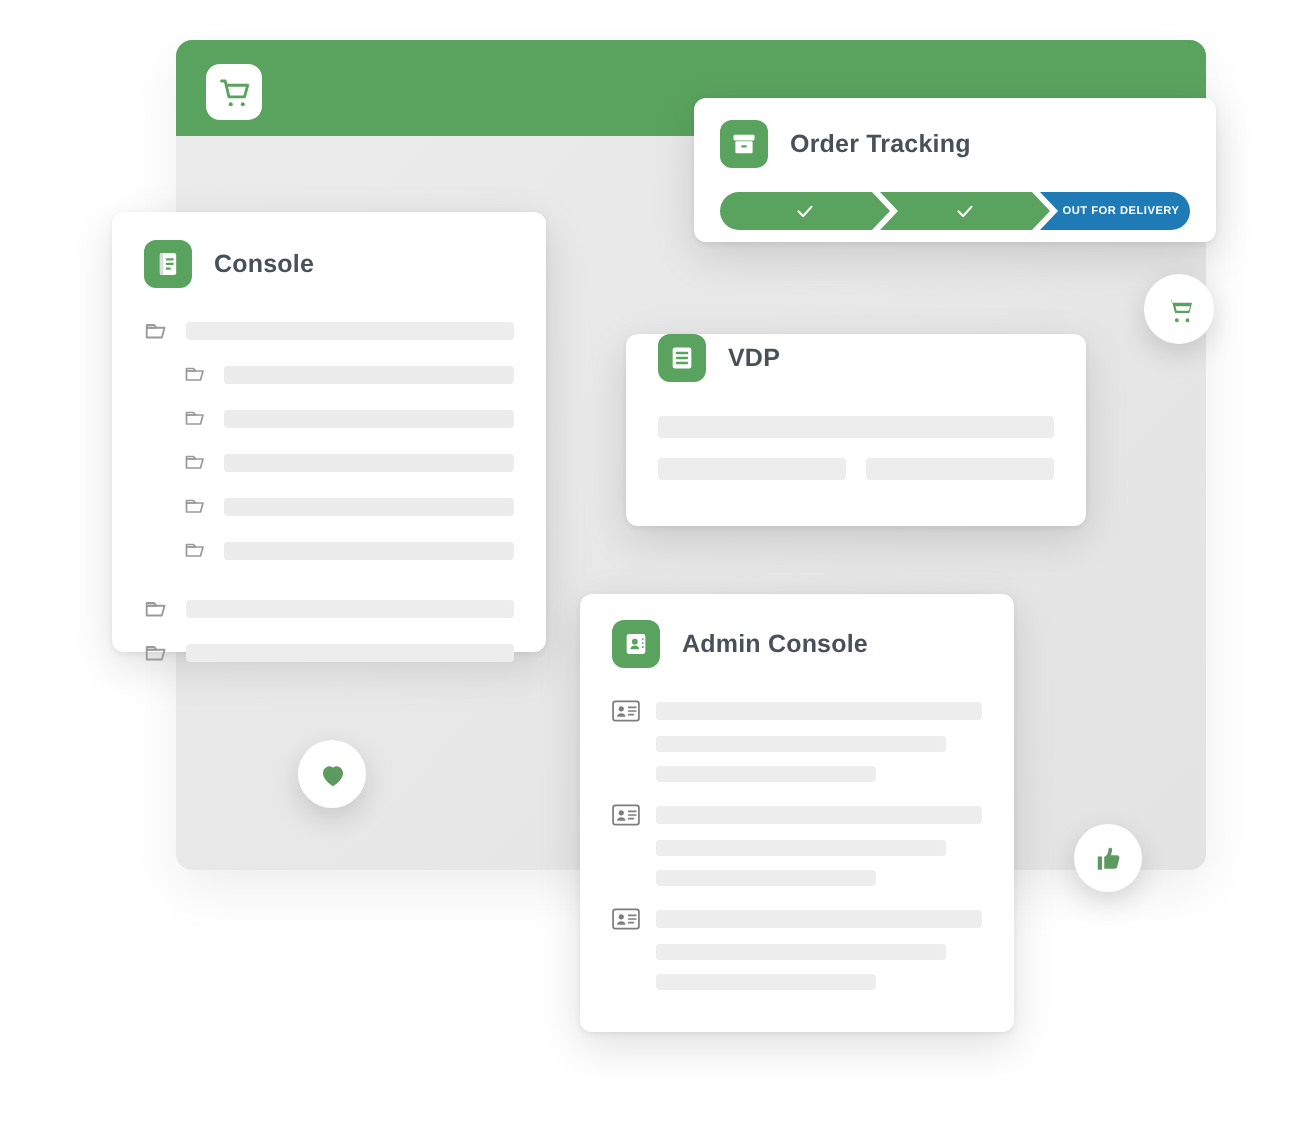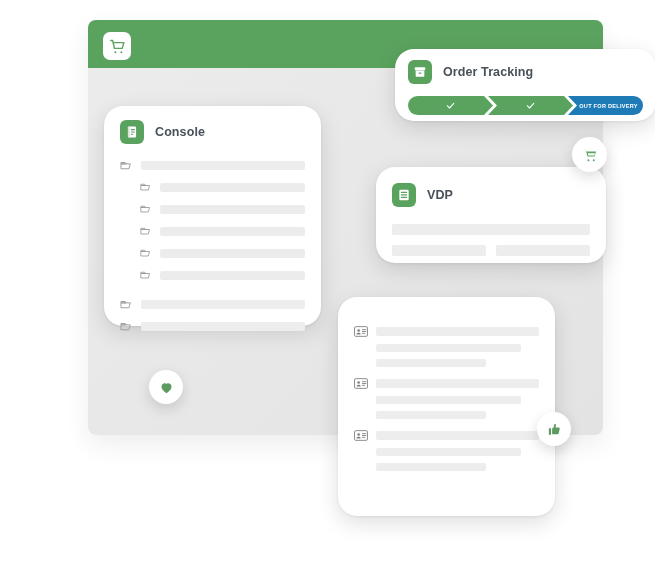--- a/index.html
+++ b/index.html
@@ -39,23 +39,22 @@
     width: 28px; height: 28px;
     border-radius: 7px;
     background: #ffffff;
     display: flex; align-items: center; justify-content: center;
   }
 
   
   .card {
     position: absolute;
     background: #ffffff;
-    border-radius: 19px;
+    border-radius: 6px;
     box-shadow: 0 7px 22px rgba(0,0,0,0.13), 0 1px 3px rgba(0,0,0,0.07);
-    margin-left: 48px;
   }
   .card-head {
     display: flex;
     align-items: center;
     gap: 11px;
   }
   .card-badge {
     width: 24px; height: 24px;
     border-radius: 6px;
     background: #5aa35e;
@@ -138,23 +137,23 @@
     font-size: 5.6px;
     font-weight: bold;
     color: #ffffff;
     letter-spacing: 0.25px;
     white-space: nowrap;
     padding-left: 6px;
   }
 
   
   #vdp-card {
-    left: 328px; top: 167px;
+    left: 313px; top: 167px;
     width: 230px; height: 96px;
-    padding: 16px 16px 0 16px;
+    padding: 0 16px 0 16px;
   }
   .vdp-rows { margin-top: 17px; }
   .vdp-full {
     height: 11px;
     border-radius: 2px;
     background: #ededed;
     margin-bottom: 10px;
   }
   .vdp-split { display: flex; gap: 10px; }
   .vdp-split .half {
@@ -369,20 +368,33 @@
     <div class="vdp-rows">
       <div class="vdp-full"></div>
       <div class="vdp-split">
         <div class="half"></div>
         <div class="half"></div>
       </div>
     </div>
   </div>
 
   <div class="card" id="admin-card">
+    <div class="card-head">
+      <span class="card-badge">
+        <svg class="ic" width="14" height="14" viewBox="0 0 24 24" fill="none">
+          <rect x="4" y="3.5" width="16" height="17" rx="2" fill="#ffffff"></rect>
+          <circle cx="11" cy="10" r="2.5" fill="#5aa35e"></circle>
+          <path d="M7.2 16.6c0-2.2 1.8-3.4 3.8-3.4s3.8 1.2 3.8 3.4z" fill="#5aa35e"></path>
+          <rect x="17" y="7" width="1.6" height="1.6" rx="0.7" fill="#5aa35e"></rect>
+          <rect x="17" y="10.4" width="1.6" height="1.6" rx="0.7" fill="#5aa35e"></rect>
+          <rect x="17" y="13.8" width="1.6" height="1.6" rx="0.7" fill="#5aa35e"></rect>
+        </svg>
+      </span>
+      <span class="card-title">Admin Console</span>
+    </div>
 
     <div class="admin-groups">
 
       <div class="admin-group">
         <div class="admin-group-top">
           <span>
             <svg class="ic" width="14" height="11" viewBox="0 0 26 20" fill="none" stroke="#7d7d7d" stroke-width="1.6">
               <rect x="1" y="1" width="24" height="18" rx="2.2" fill="#ffffff"></rect>
               <circle cx="8.6" cy="8" r="2.4" fill="#7d7d7d" stroke="none"></circle>
               <path d="M4.7 15.4c0-2.1 1.8-3.3 3.9-3.3s3.9 1.2 3.9 3.3z" fill="#7d7d7d" stroke="none"></path>

